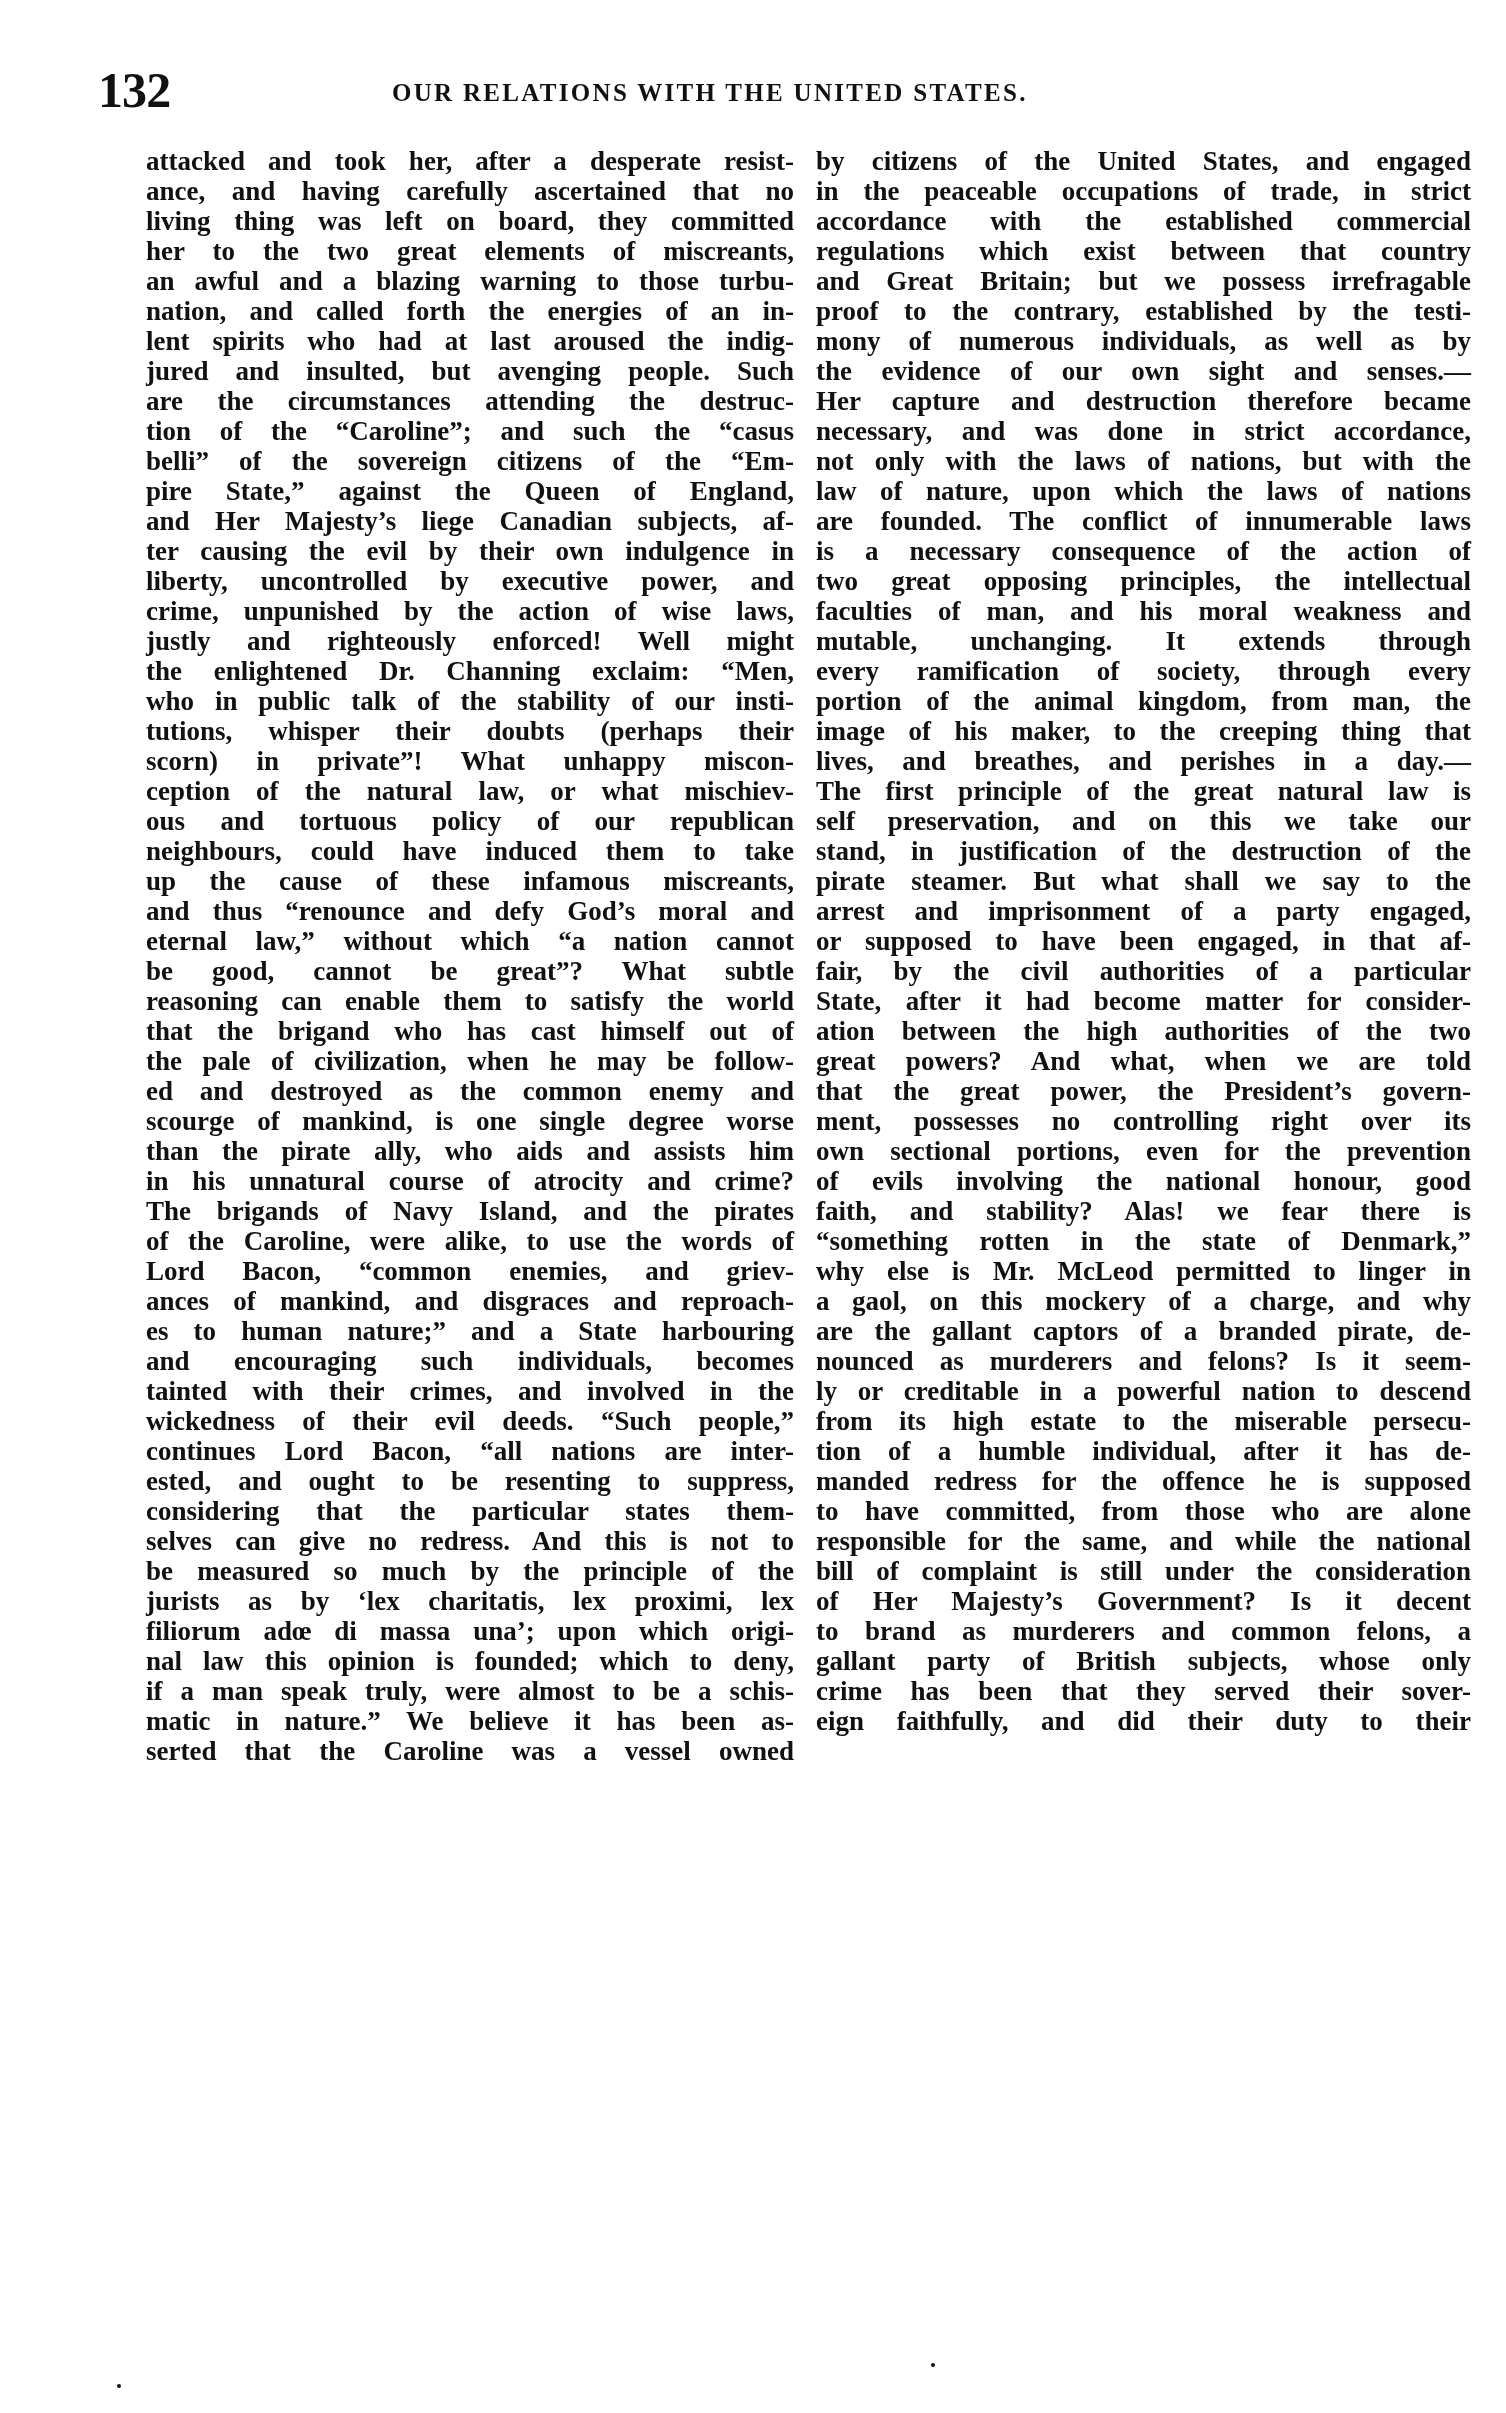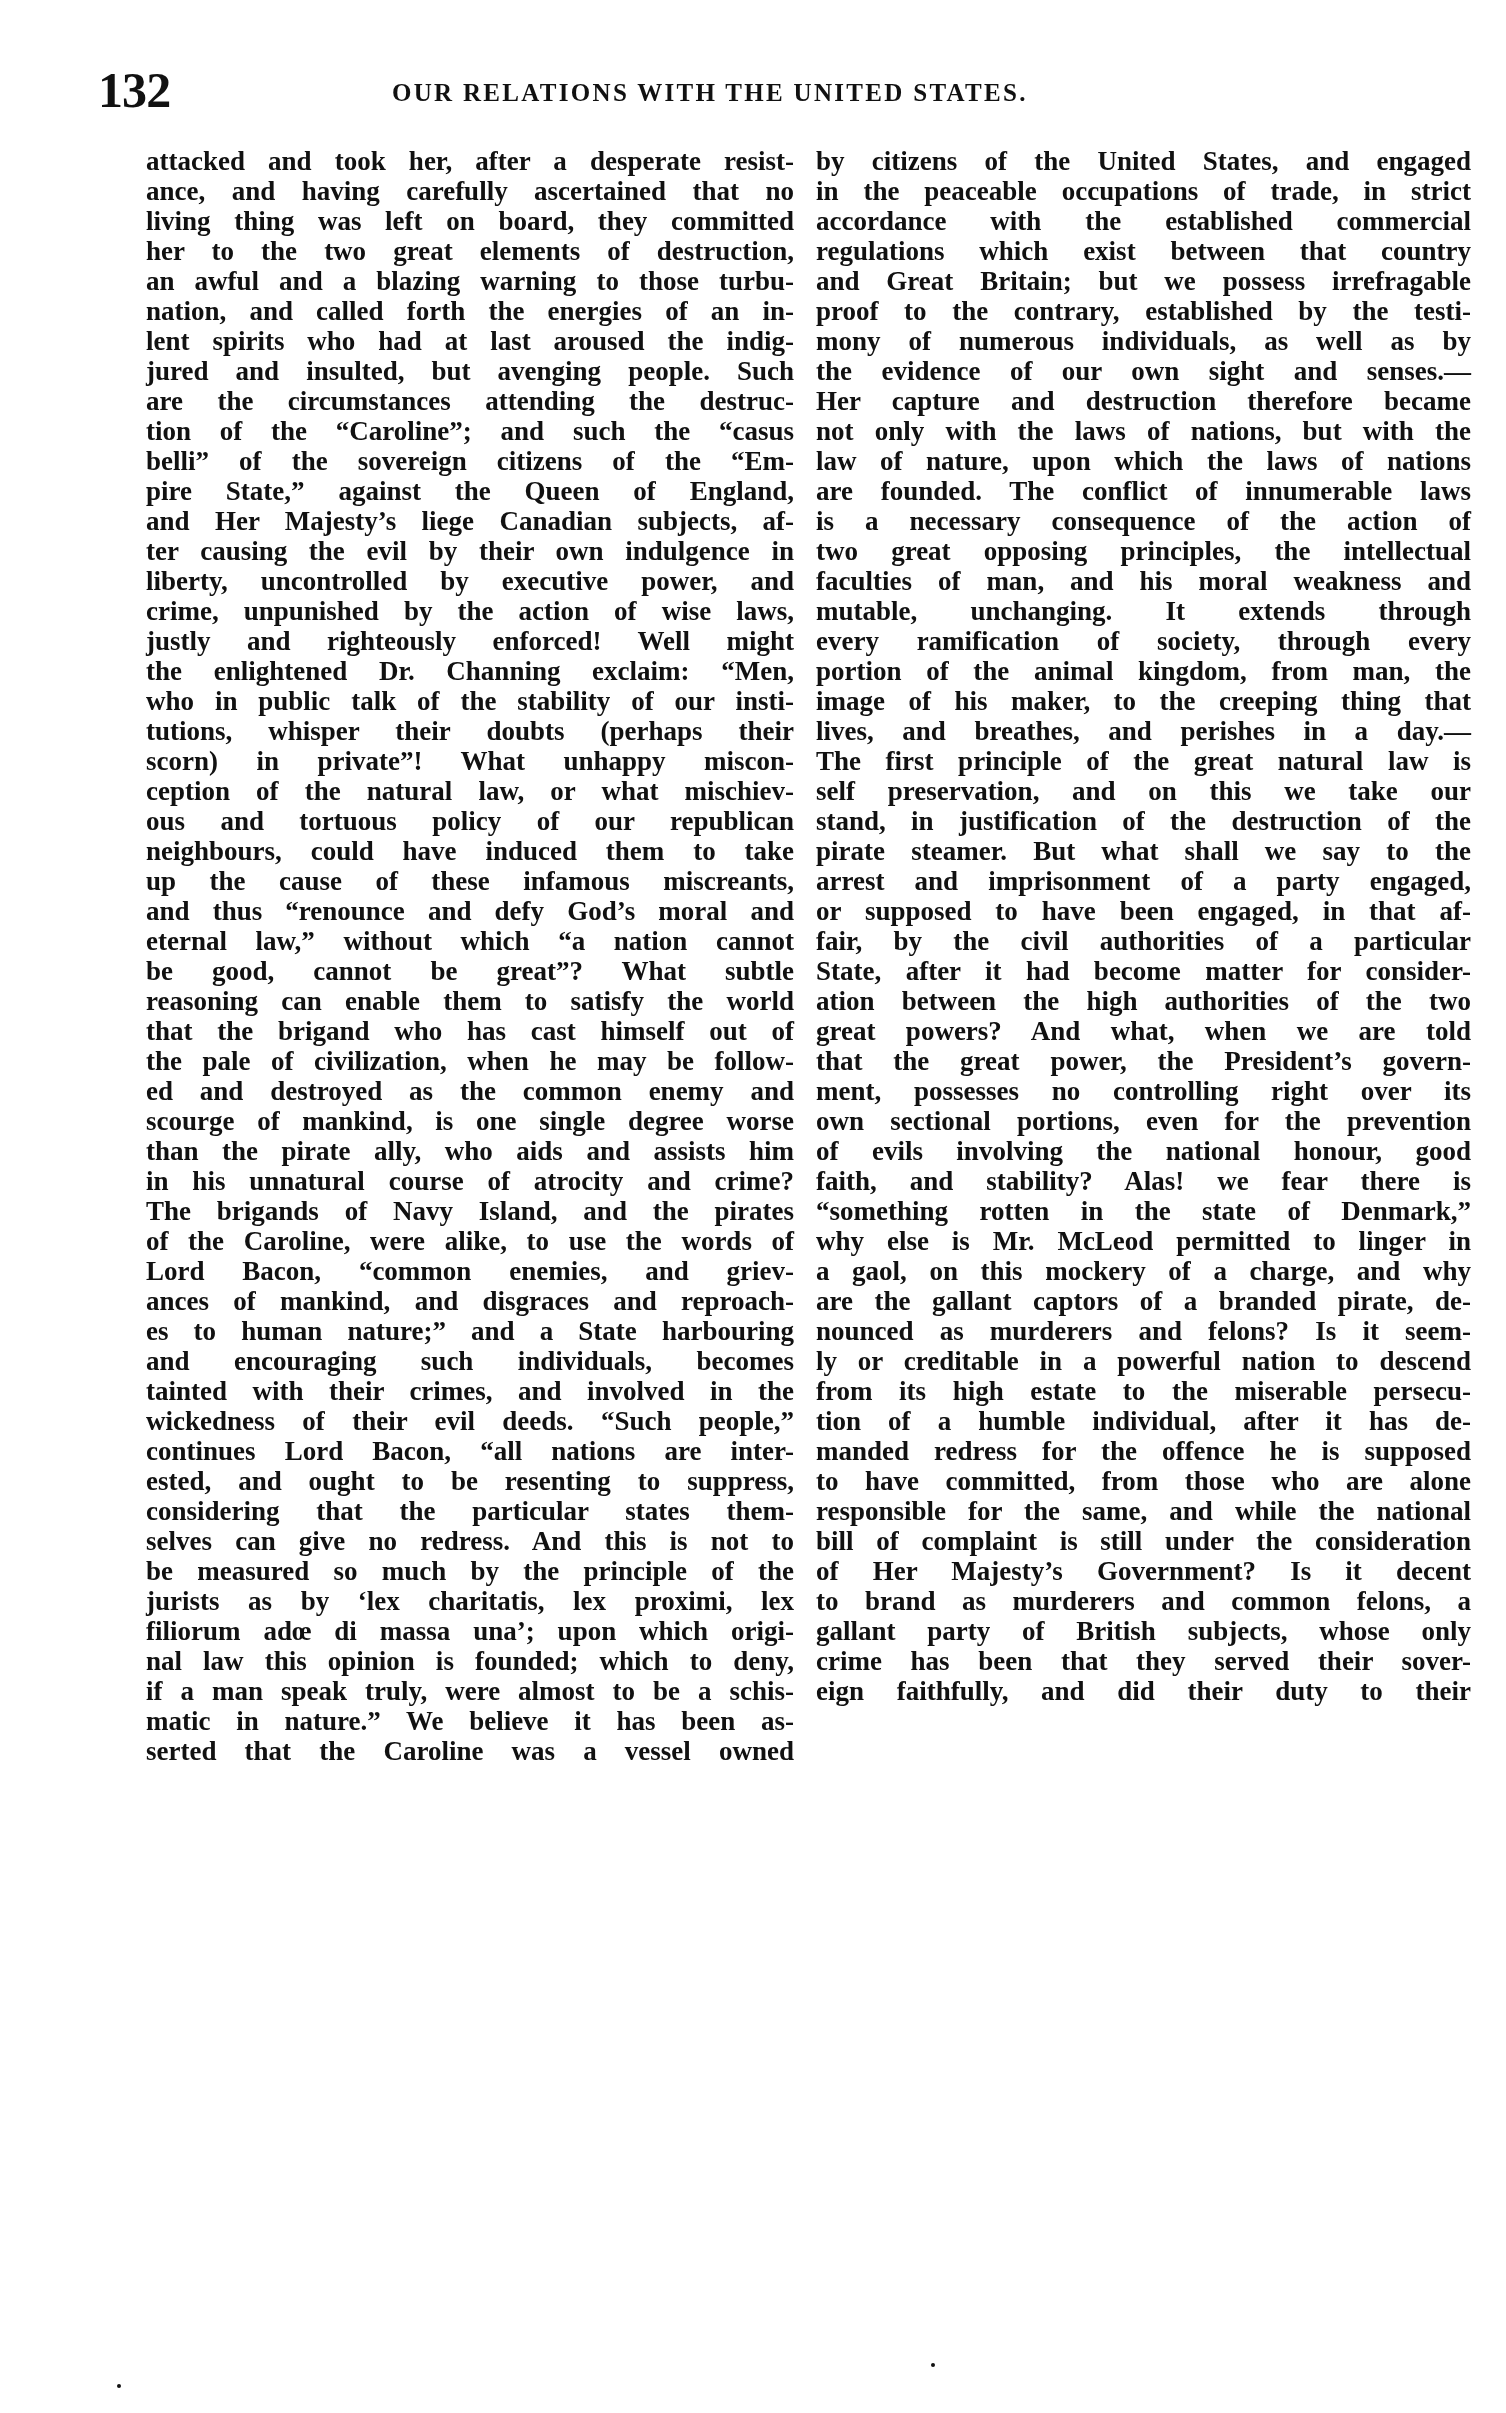--- a/index.html
+++ b/index.html
@@ -32,21 +32,21 @@
 </head>
 <body>
 
 <div class="page-number">132</div>
 <div class="running-head">OUR RELATIONS WITH THE UNITED STATES.</div>
 
 <div class="column col-left" id="col-left">
     <span class="line">attacked and took her, after a desperate resist-</span>
     <span class="line">ance, and having carefully ascertained that no</span>
     <span class="line">living thing was left on board, they committed</span>
-    <span class="line">her to the two great elements of destruction,</span>
+    <span class="line">her to the two great elements of miscreants,</span>
     <span class="line">an awful and a blazing warning to those turbu-</span>
     <span class="line">nation, and called forth the energies of an in-</span>
     <span class="line">lent spirits who had at last aroused the indig-</span>
     <span class="line">jured and insulted, but avenging people. Such</span>
     <span class="line">are the circumstances attending the destruc-</span>
     <span class="line">tion of the “Caroline”; and such the “casus</span>
     <span class="line">belli” of the sovereign citizens of the “Em-</span>
     <span class="line">pire State,” against the Queen of England,</span>
     <span class="line">and Her Majesty’s liege Canadian subjects, af-</span>
     <span class="line">ter causing the evil by their own indulgence in</span>
@@ -94,20 +94,21 @@
 <div class="column col-right" id="col-right">
     <span class="line">by citizens of the United States, and engaged</span>
     <span class="line">in the peaceable occupations of trade, in strict</span>
     <span class="line">accordance with the established commercial</span>
     <span class="line">regulations which exist between that country</span>
     <span class="line">and Great Britain; but we possess irrefragable</span>
     <span class="line">proof to the contrary, established by the testi-</span>
     <span class="line">mony of numerous individuals, as well as by</span>
     <span class="line">the evidence of our own sight and senses.—</span>
     <span class="line">Her capture and destruction therefore became</span>
+    <span class="line">necessary, and was done in strict accordance,</span>
     <span class="line">not only with the laws of nations, but with the</span>
     <span class="line">law of nature, upon which the laws of nations</span>
     <span class="line">are founded. The conflict of innumerable laws</span>
     <span class="line">is a necessary consequence of the action of</span>
     <span class="line">two great opposing principles, the intellectual</span>
     <span class="line">faculties of man, and his moral weakness and</span>
     <span class="line">mutable, unchanging. It extends through</span>
     <span class="line">every ramification of society, through every</span>
     <span class="line">portion of the animal kingdom, from man, the</span>
     <span class="line">image of his maker, to the creeping thing that</span>

